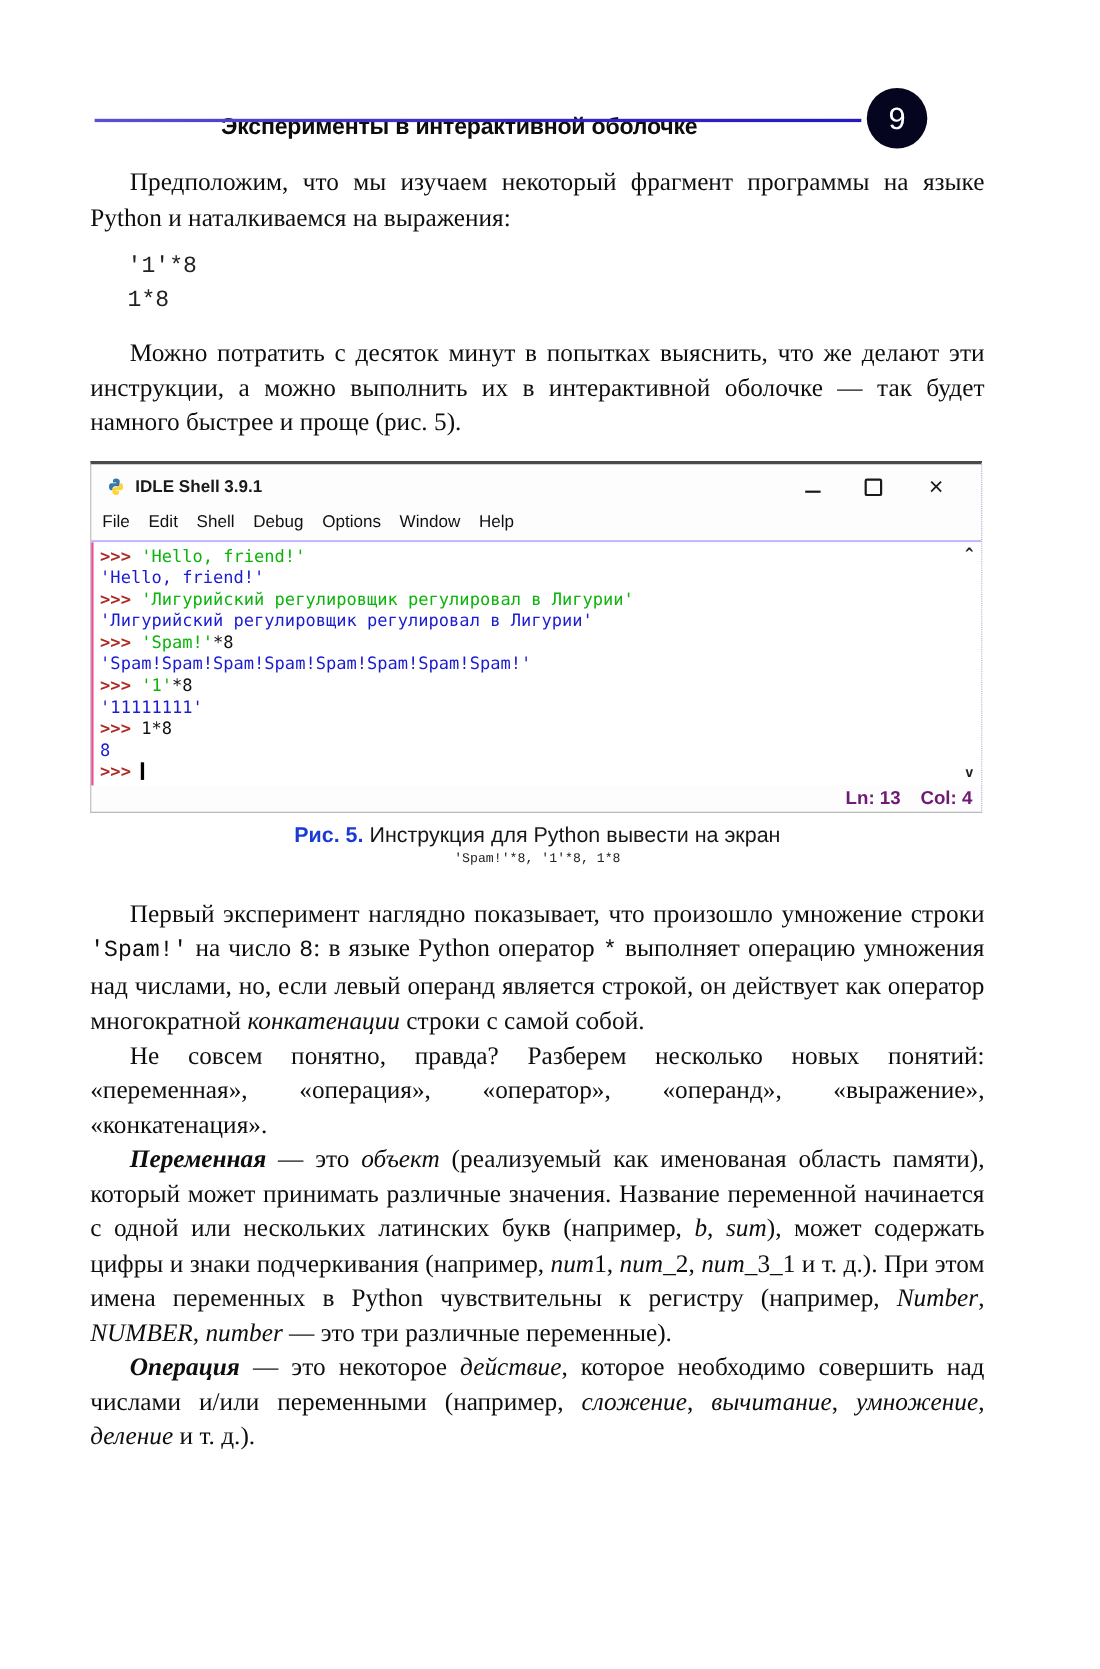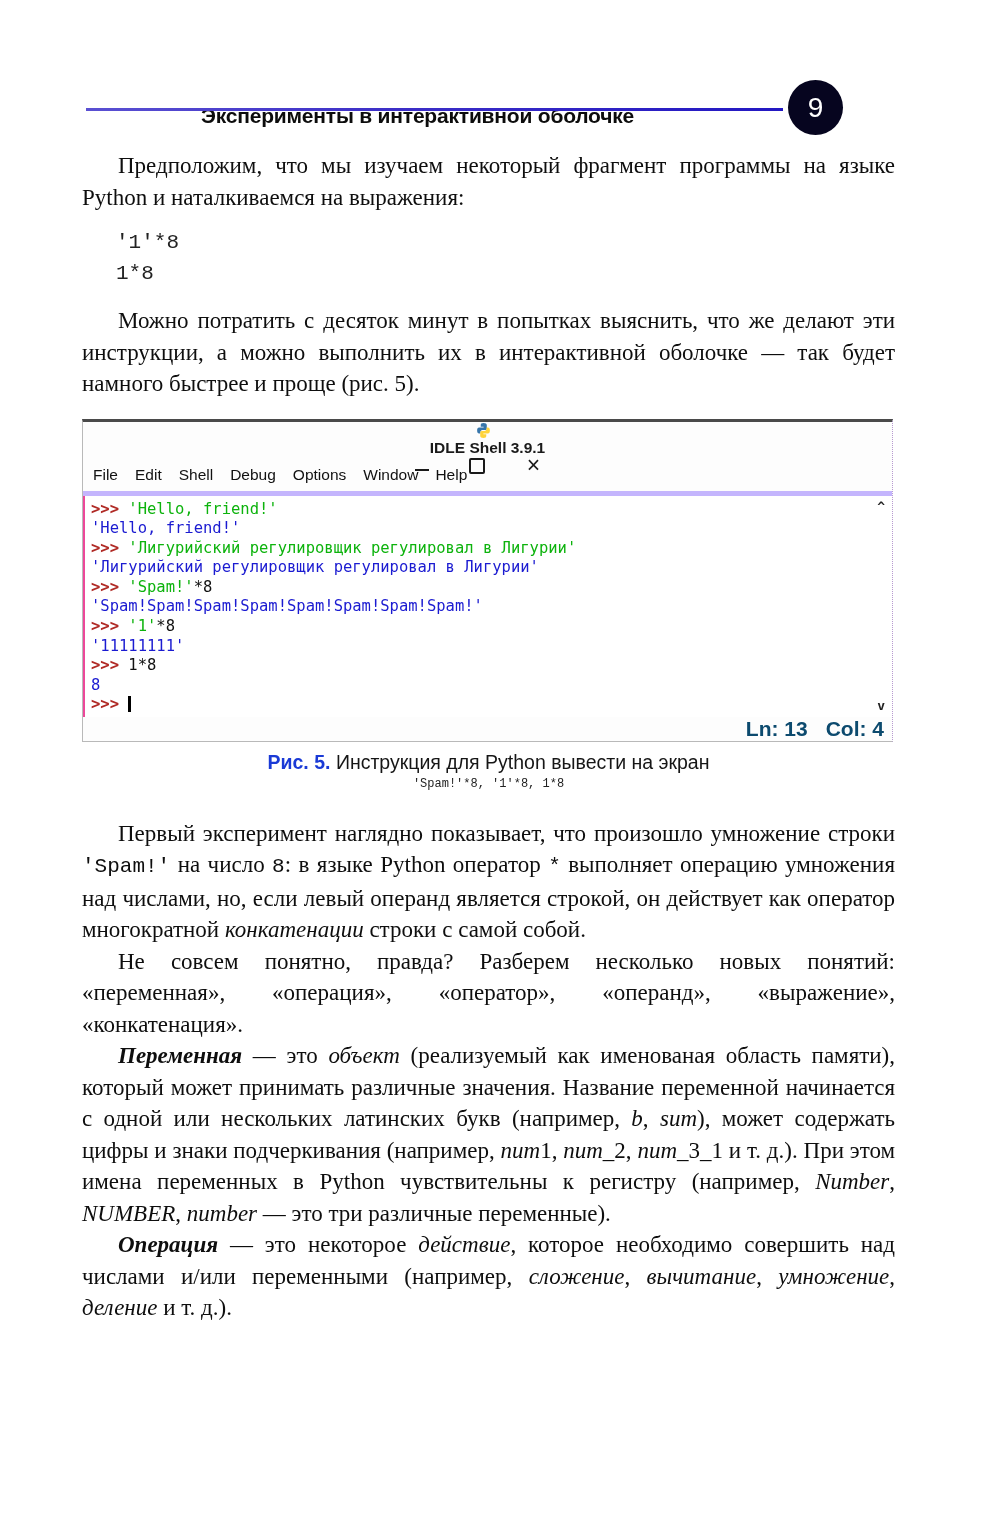--- a/index.html
+++ b/index.html
@@ -47,29 +47,29 @@
   }
   
   .figure{margin:19px 0 0 0;}
   .idle-window{
     position:relative;width:811px;background:#fdfdfd;
     border:1px solid #b9b9b9;border-top:3px solid #4a4a4a;
     border-right:1px dotted #b79ad1;
     box-sizing:border-box;
     font-family:"Liberation Sans", sans-serif;
   }
-  .titlebar{display:flex;align-items:center;height:42px;padding:0 14px 0 14px;flex-direction:column;}
+  .titlebar{display:flex;align-items:center;height:42px;padding:0 14px 0 14px;}
   .py-icon{width:17px;height:17px;display:inline-block;margin-right:9px;flex:0 0 auto;}
   .win-title{font-size:15.5px;font-weight:600;color:#1a1a1a;flex:1 1 auto;}
   .win-controls{display:flex;align-items:center;gap:40px;padding-right:18px;}
   .ctl{display:inline-flex;align-items:center;justify-content:center;width:18px;height:18px;cursor:default;}
   .ctl.min{border-bottom:2px solid #1a1a1a;width:14px;height:9px;}
   .ctl.max{width:12px;height:12px;border:2px solid #1a1a1a;border-radius:2px;}
   .ctl.close{font-size:23px;color:#1a1a1a;line-height:1;}
-  .menubar{display:flex;gap:17px;padding:2px 0 7px 10px;border-bottom:5px solid #c4b5fd;}
+  .menubar{display:flex;gap:17px;padding:2px 0 7px 10px;border-bottom:2px solid #c4b5fd;}
   .menu-item{font-size:15.5px;color:#111;cursor:default;}
   .shell-area{
     position:relative;height:221px;border-left:2px solid #ec4899;
     padding:4px 26px 0 6px;box-sizing:border-box;background:#fff;
   }
   .shell-line{
     font-family:"DejaVu Sans Mono","Liberation Mono",monospace;
     font-size:15.5px;line-height:19.6px;white-space:pre;
   }
   .sh-prompt{color:#b02a25;font-weight:bold;}
@@ -78,21 +78,21 @@
   .sh-code{color:#111;}
   .sh-cursor{display:inline-block;width:2.5px;height:16px;background:#000;vertical-align:-3px;}
   .scroll-up,.scroll-down{
     position:absolute;right:7px;font-family:"DejaVu Sans Mono",monospace;
     font-size:13px;font-weight:bold;color:#222;cursor:default;
   }
   .scroll-up{top:3px;}
   .scroll-down{bottom:4px;}
   .statusbar{
     height:24px;display:flex;justify-content:flex-end;align-items:center;
-    gap:18px;padding-right:8px;font-size:21px;color:#0c4a6e;font-weight:600;
+    gap:18px;padding-right:8px;font-size:17px;color:#701a75;font-weight:600;
   }
   
   .caption{margin:9px 0 0 0;text-align:center;font-family:"Liberation Sans", sans-serif;}
   .cap-line1{font-size:19.5px;color:#161616;}
   .cap-label{color:#1a3ad6;font-weight:bold;}
   .cap-line2{
     margin-top:3px;font-family:"Liberation Mono","DejaVu Sans Mono",monospace;
     font-size:12px;color:#222;
   }
   .after-figure{margin-top:27px;}

